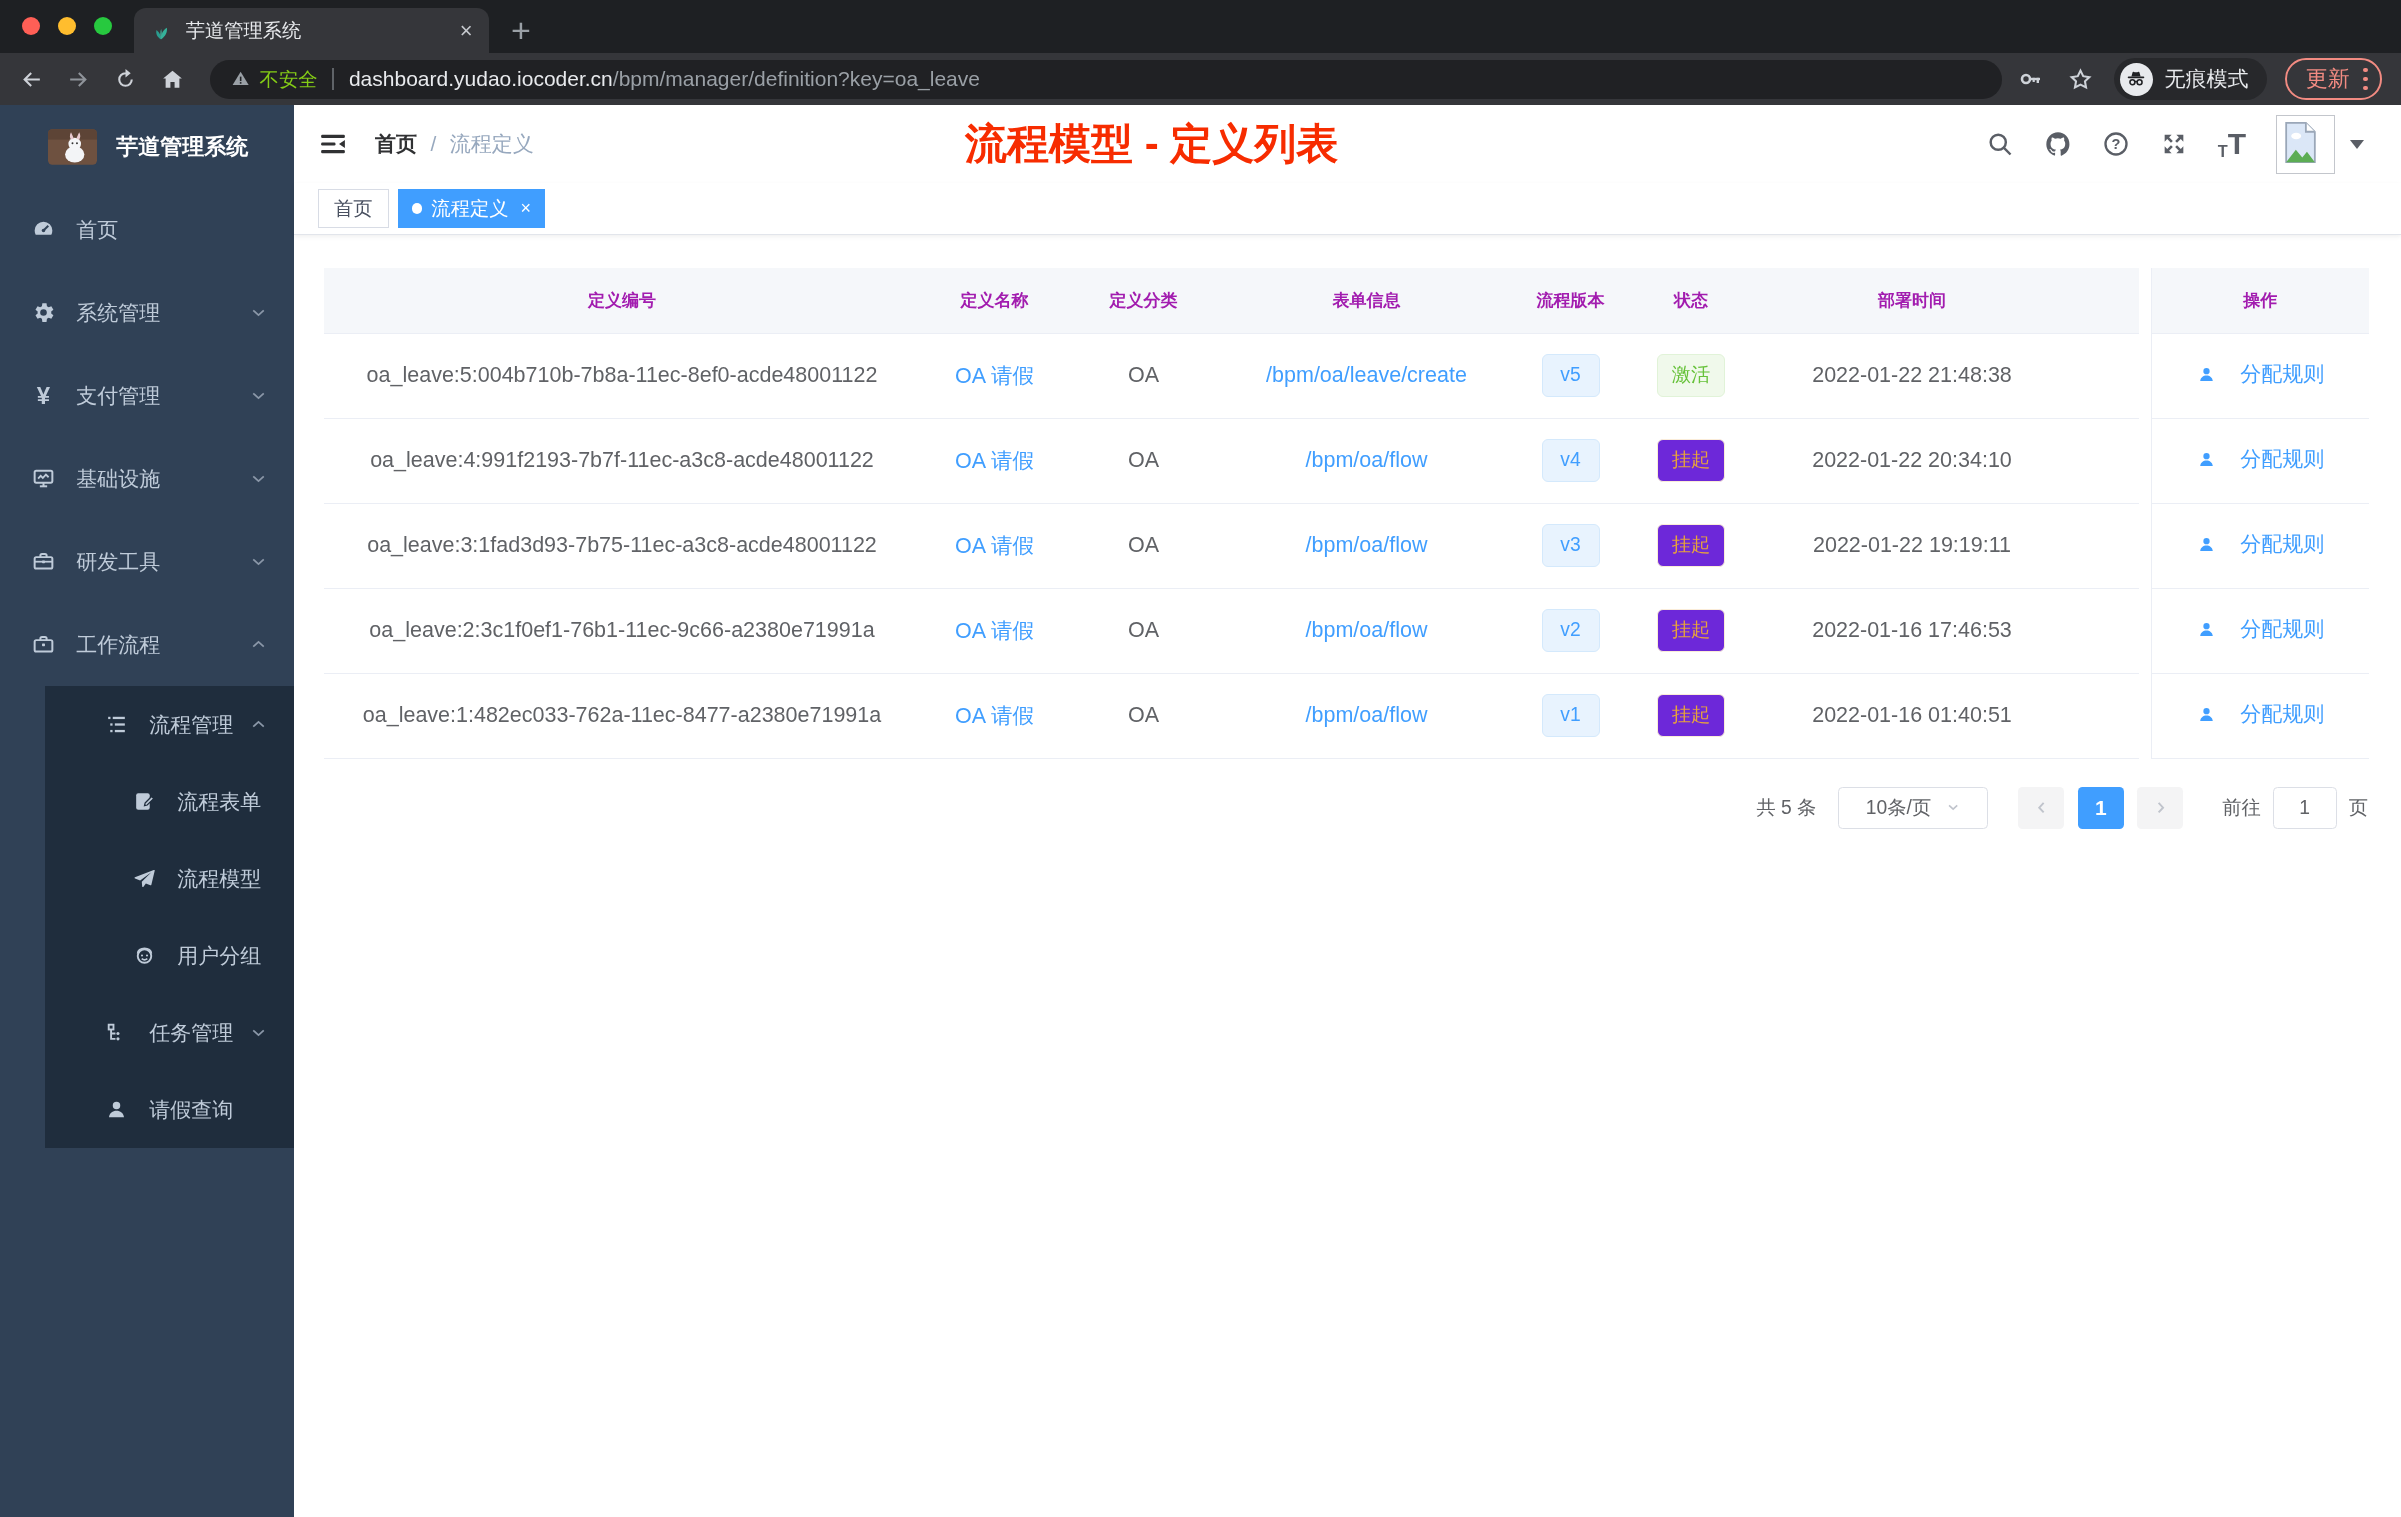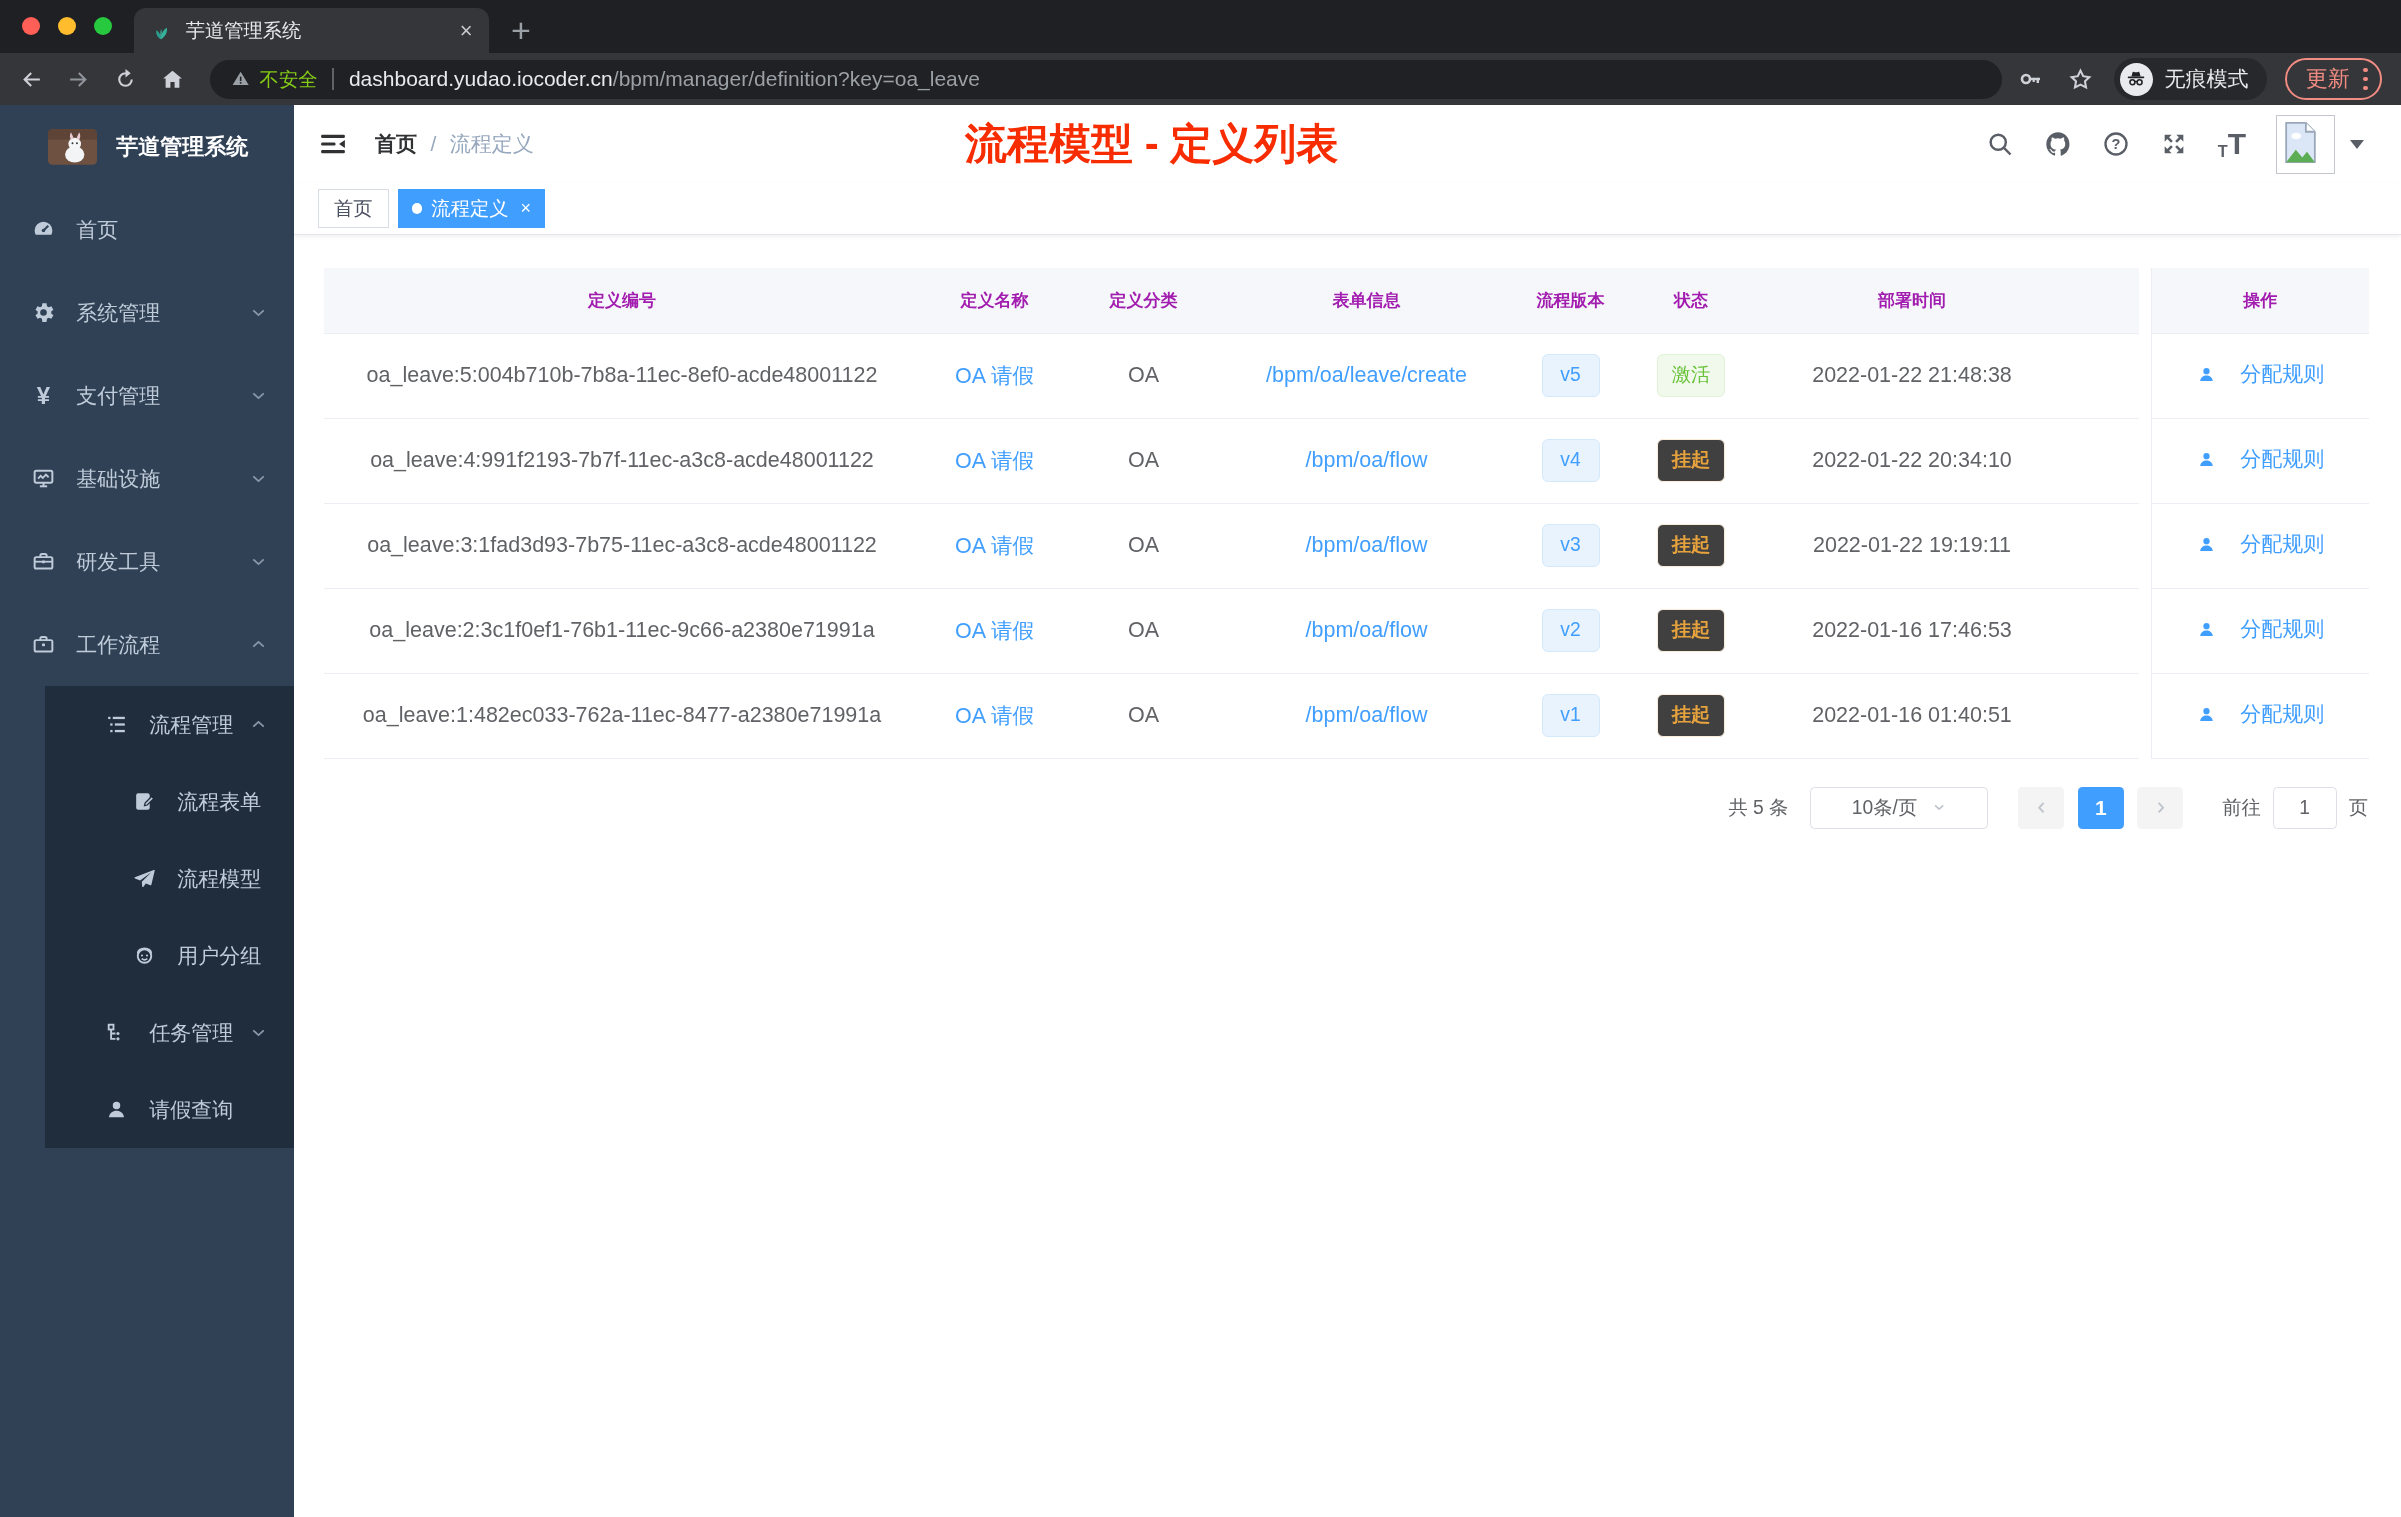--- a/index.html
+++ b/index.html
@@ -80,28 +80,28 @@
   .content { flex:1; padding:33px 33px 0 30px; }
   table.grid { width:2044px; border-collapse:collapse; table-layout:fixed; }
   .grid th { height:65px; background:#f5f7fa; color:#a21caf; font-size:17px; font-weight:600; text-align:center; border-bottom:1.5px solid #ebeef5; }
   .grid th.sp, .grid td.sp { background:#fff; border:none; }
   .grid th.act, .grid td.act { border-left:1.5px solid #ebeef5; }
   .grid td { height:85px; text-align:center; font-size:21.5px; color:#606266; border-bottom:1.5px solid #ebeef5; background:#fff; }
   .lnk { color:#409eff; text-decoration:none; cursor:pointer; }
   .vtag { display:inline-block; min-width:58px; height:43px; line-height:40px; padding:0 9px; background:#e8f3fe; border:1.5px solid #d4e9fc; border-radius:6px; color:#409eff; font-size:19.3px; }
   .stag { display:inline-block; height:43px; line-height:40px; padding:0 13.4px; border-radius:6px; font-size:19.3px; }
   .stag.success { background:#f0f9eb; border:1.5px solid #e1f3d8; color:#67c23a; }
-  .stag.warning { background:#404040; border:1.5px solid #faecd8; color:#e6a23c;font-weight:bold; }
+  .stag.warning { background:#6d28d9; border:1.5px solid #faecd8; color:#e6a23c; }
   .action-link { color:#409eff; font-size:21px; display:inline-flex; align-items:center; gap:23px; cursor:pointer; }
   .action-link svg { width:21px; height:21px; }
 
   
   .pagination { margin-top:28px; width:2044px; display:flex; align-items:center; justify-content:flex-end; font-size:19.3px; color:#606266; }
   .ptotal { margin-right:22px; }
-  .psel { width:178px; height:42px; border:1.5px solid #dcdfe6; border-radius:4.5px; display:flex; align-items:center; justify-content:center; gap:13.4px; color:#606266; margin-right:30px; cursor:pointer; }
+  .psel { width:150px; height:42px; border:1.5px solid #dcdfe6; border-radius:4.5px; display:flex; align-items:center; justify-content:center; gap:13.4px; color:#606266; margin-right:30px; cursor:pointer; }
   .psel svg { width:16.3px; height:16.3px; color:#c0c4cc; }
   .pbtn { min-width:46px; height:42px; border-radius:4.5px; background:#f4f4f5; display:flex; align-items:center; justify-content:center; cursor:pointer; }
   .pbtn svg { width:19.3px; height:19.3px; color:#c0c4cc; }
   .pcur { min-width:46px; height:42px; border-radius:4.5px; background:#409eff; color:#fff; font-size:21px; font-weight:600; display:flex; align-items:center; justify-content:center; margin:0 13.4px; cursor:pointer; }
   .goto { display:flex; align-items:center; margin-left:39px; gap:12px; }
   .goto-input { width:64px; height:42px; border:1.5px solid #dcdfe6; border-radius:4.5px; display:flex; align-items:center; justify-content:center; color:#606266; }
 </style>
 </head>
 <body>
 

